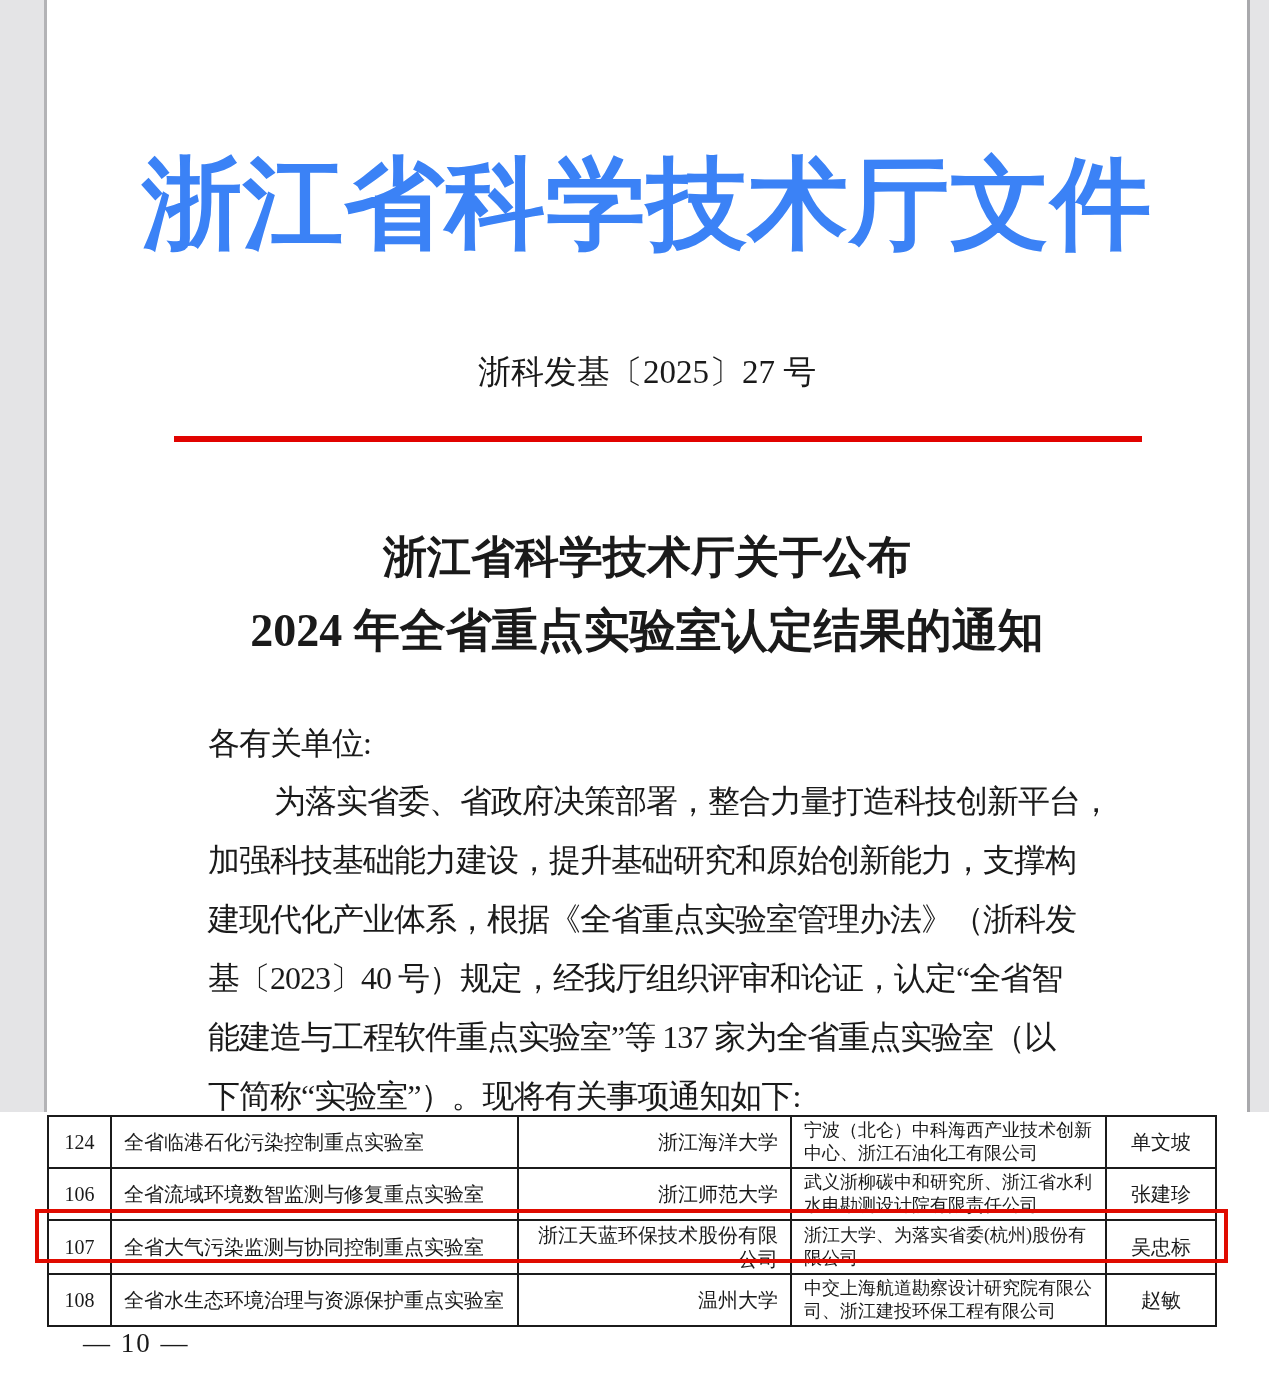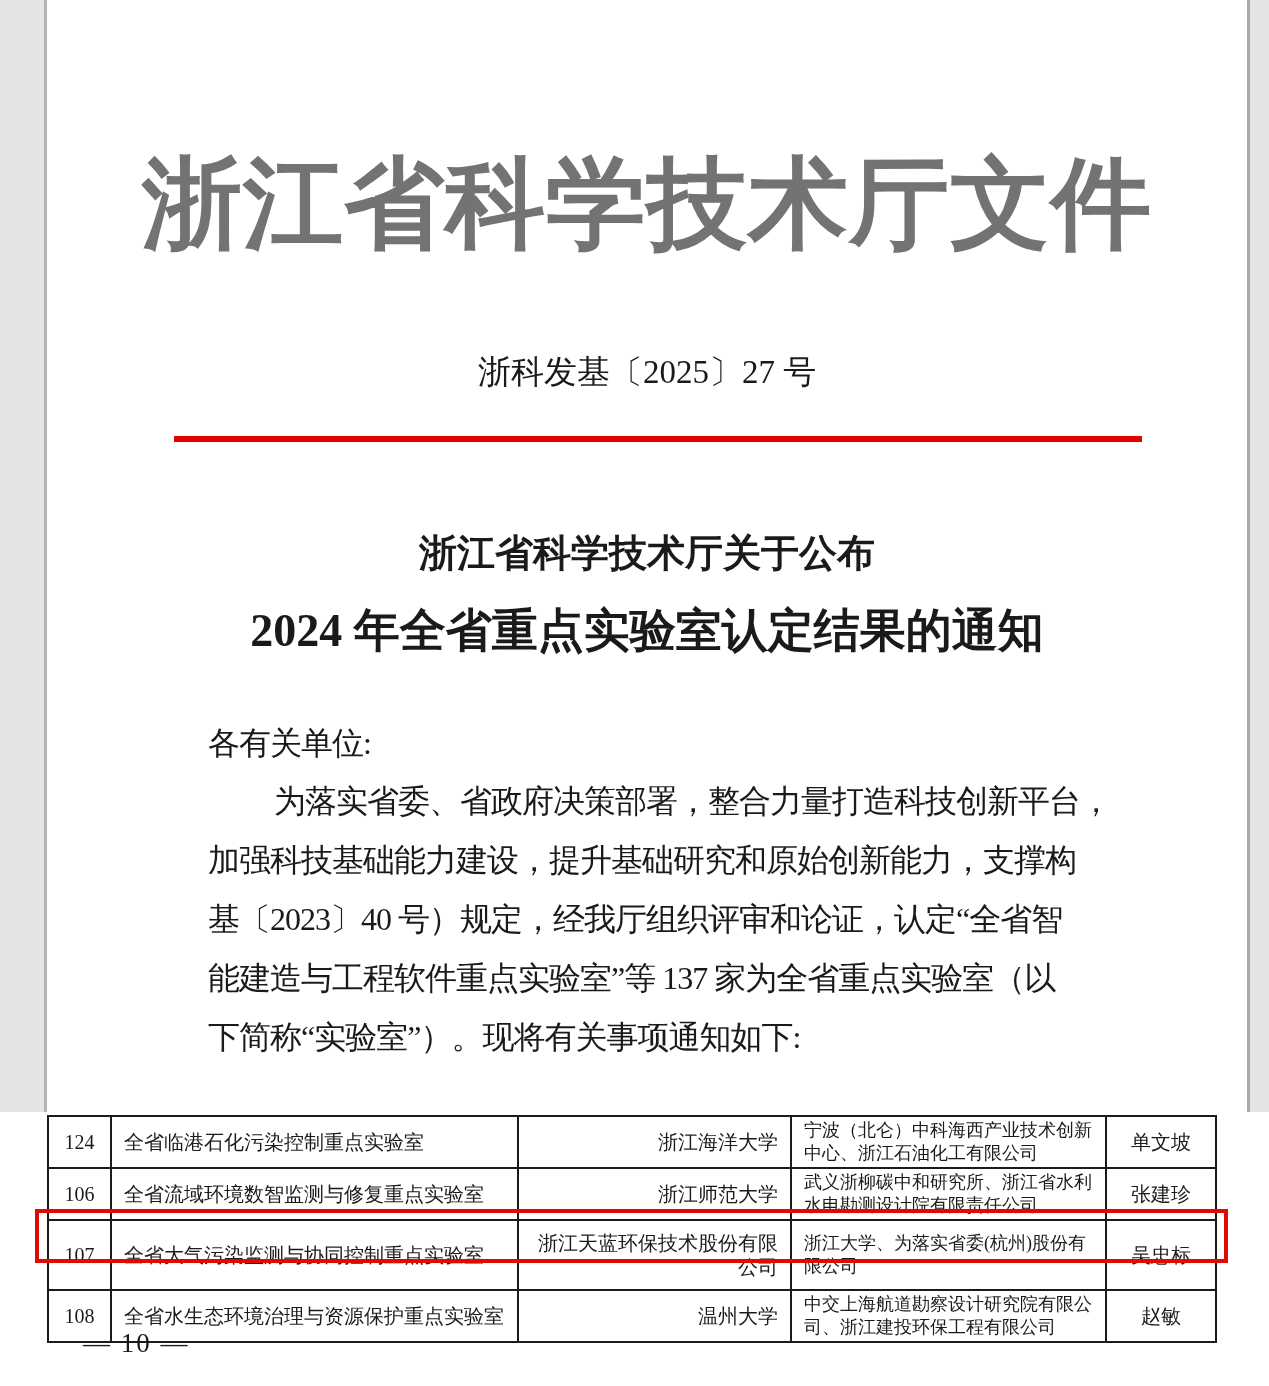--- a/index.html
+++ b/index.html
@@ -30,21 +30,21 @@
     border-right: 3px solid #a9a9ac;
   }
   .letterhead {
     position: absolute;
     left: 0; top: 138px;
     width: 100%;
     text-align: center;
     font-size: 100px;
     font-weight: bold;
     letter-spacing: 1px;
-    color: #737373;
+    color: #3b82f6;
     white-space: nowrap;
   }
   .doc-number {
     position: absolute;
     left: 0; top: 350px;
     width: 100%;
     text-align: center;
     font-size: 33px;
     white-space: nowrap;
   }
@@ -52,21 +52,21 @@
     position: absolute;
     left: 127px; top: 436px;
     width: 968px; height: 6px;
     background: #e10300;
   }
   .doc-title-1 {
     position: absolute;
     left: 0; top: 528px;
     width: 100%;
     text-align: center;
-    font-size: 38px;
+    font-size: 44px;
     font-weight: bold;
     white-space: nowrap;
   }
   .doc-title-2 {
     position: absolute;
     left: 0; top: 600px;
     width: 100%;
     text-align: center;
     font-size: 46px;
     font-weight: bold;
@@ -103,21 +103,21 @@
     position: absolute;
     left: 47px; top: 3px;
     width: 1168px;
     border-collapse: collapse;
     table-layout: fixed;
     font-size: 20px;
   }
   .result-table td {
     border: 2px solid #1b1b1b;
     vertical-align: middle;
-    padding: 10px 12px;
+    padding: 2px 12px;
     line-height: 24px;
     overflow: hidden;
   }
   .result-table tr { height: 49px; }
   .result-table td.c-no    { text-align: center; padding: 2px 2px; }
   .result-table td.c-lab   { text-align: left; }
   .result-table td.c-host  { text-align: right; }
   .result-table td.c-part  { text-align: left; font-size: 18px; line-height: 23px; padding: 2px 12px; margin-left: 36px; }
   .result-table td.c-lead  { text-align: center; padding: 2px 0; }
   .col-no   { width: 63px; }
@@ -150,20 +150,21 @@
     <div class="page">
       <div class="letterhead">浙江省科学技术厅文件</div>
       <div class="doc-number">浙科发基〔2025〕27 号</div>
       <div class="red-rule"></div>
       <div class="doc-title-1">浙江省科学技术厅关于公布</div>
       <div class="doc-title-2">2024 年全省重点实验室认定结果的通知</div>
       <div class="salutation">各有关单位:</div>
       <div class="body-text">
         <div class="body-line indent">为落实省委、省政府决策部署，整合力量打造科技创新平台，</div>
         <div class="body-line">加强科技基础能力建设，提升基础研究和原始创新能力，支撑构</div>
+        <div class="body-line">建现代化产业体系，根据《全省重点实验室管理办法》（浙科发</div>
         <div class="body-line">基〔2023〕40 号）规定，经我厅组织评审和论证，认定“全省智</div>
         <div class="body-line">能建造与工程软件重点实验室”等 137 家为全省重点实验室（以</div>
         <div class="body-line">下简称“实验室”）。现将有关事项通知如下:</div>
       </div>
     </div>
   </div>
 
   <div class="table-section">
     <table class="result-table">
       <colgroup>

